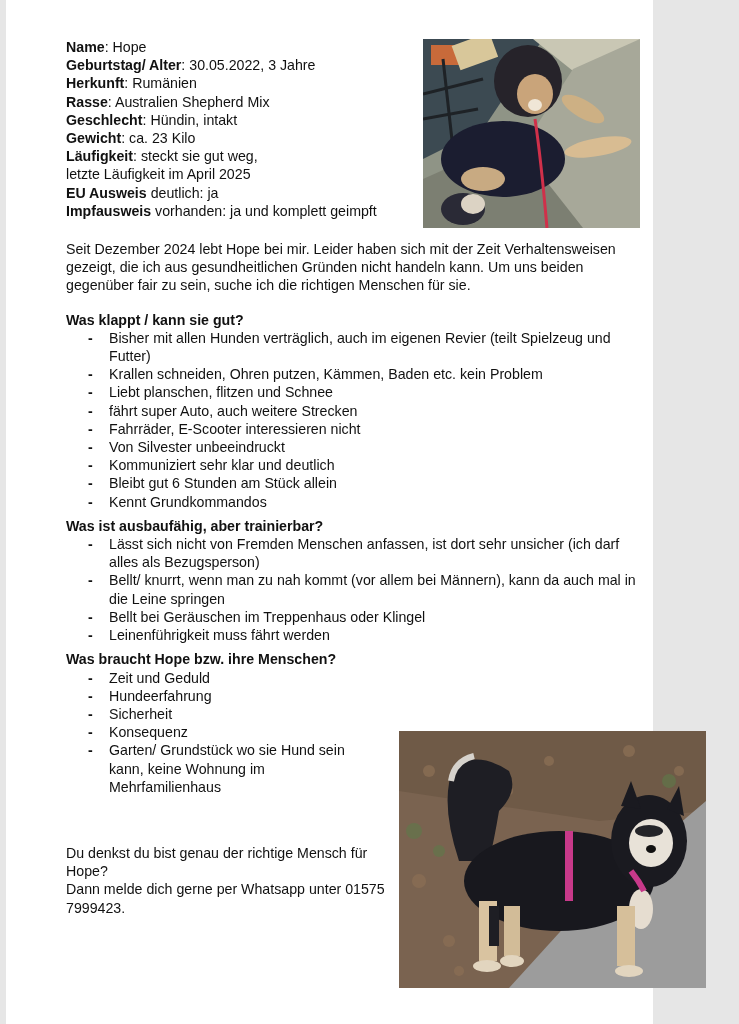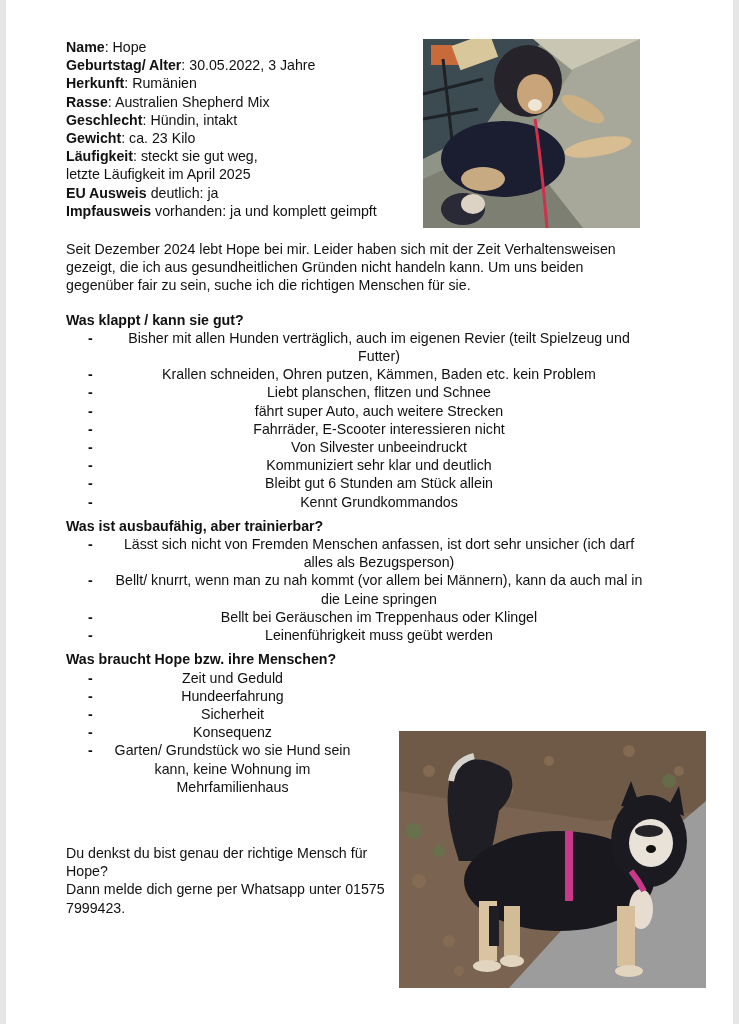--- a/index.html
+++ b/index.html
@@ -4,32 +4,32 @@
 <style>
   html, body { margin: 0; padding: 0; }
   body {
     width: 739px; height: 1024px; overflow: hidden;
     background: #e6e6e6;
     font-family: "Liberation Sans", sans-serif;
     color: #111;
     position: relative;
   }
   .page {
-    position: absolute; left: 6px; top: 0; width: 727px; height: 1024px;
+    position: absolute; left: 6px; top: 0; width: 647px; height: 1024px;
     background: #ffffff;
   }
   .content {
     position: absolute; left: 60px; top: 38px; width: 600px;
     font-size: 14.2px; line-height: 18.2px;
   }
   .facts .row { white-space: nowrap; }
   .facts b { font-weight: bold; }
   .intro { margin-top: 20px; width: 585px; }
   .section-title { font-weight: bold; margin-top: 6px; }
-  ul.items { list-style: none; margin: 0; padding: 0; text-align: center; }
+  ul.items { list-style: none; margin: 0; padding: 0; }
   ul.items li { position: relative; padding-left: 43px; }
   ul.items li::before {
     content: "-"; position: absolute; left: 22px; top: 0; font-weight: bold;
   }
   .list-a li { width: 540px; }
   .list-b li { width: 540px; }
   .list-c li { width: 247px; }
   .closing { margin-top: 48px; width: 320px; }
 
   .photo { position: absolute; overflow: hidden; }
@@ -72,21 +72,21 @@
         <li>Kennt Grundkommandos</li>
       </ul>
     </div>
 
     <div>
       <div class="section-title">Was ist ausbaufähig, aber trainierbar?</div>
       <ul class="items list-b">
         <li>Lässt sich nicht  von Fremden Menschen anfassen, ist dort sehr unsicher (ich darf alles als Bezugsperson)</li>
         <li>Bellt/ knurrt, wenn man zu nah kommt (vor allem bei Männern), kann da auch mal in die Leine springen</li>
         <li>Bellt bei Geräuschen im Treppenhaus oder Klingel</li>
-        <li>Leinenführigkeit muss geübt werden</li>
+        <li>Leinenführigkeit muss fährt werden</li>
       </ul>
     </div>
 
     <div>
       <div class="section-title">Was braucht Hope bzw. ihre Menschen?</div>
       <ul class="items list-c">
         <li>Zeit und Geduld</li>
         <li>Hundeerfahrung</li>
         <li>Sicherheit</li>
         <li>Konsequenz</li>

